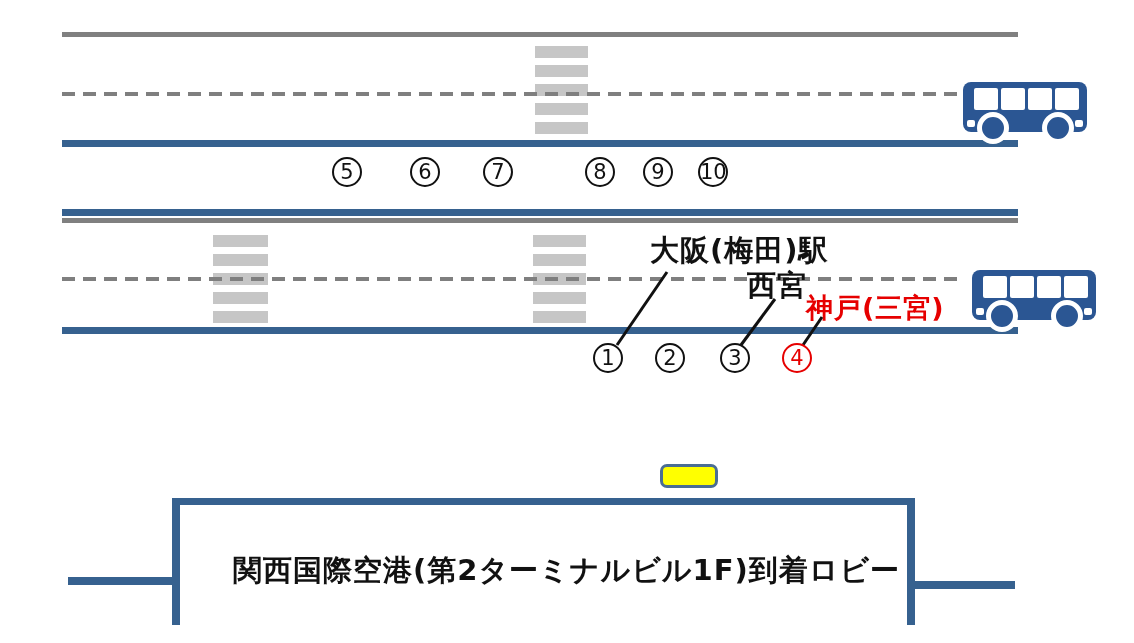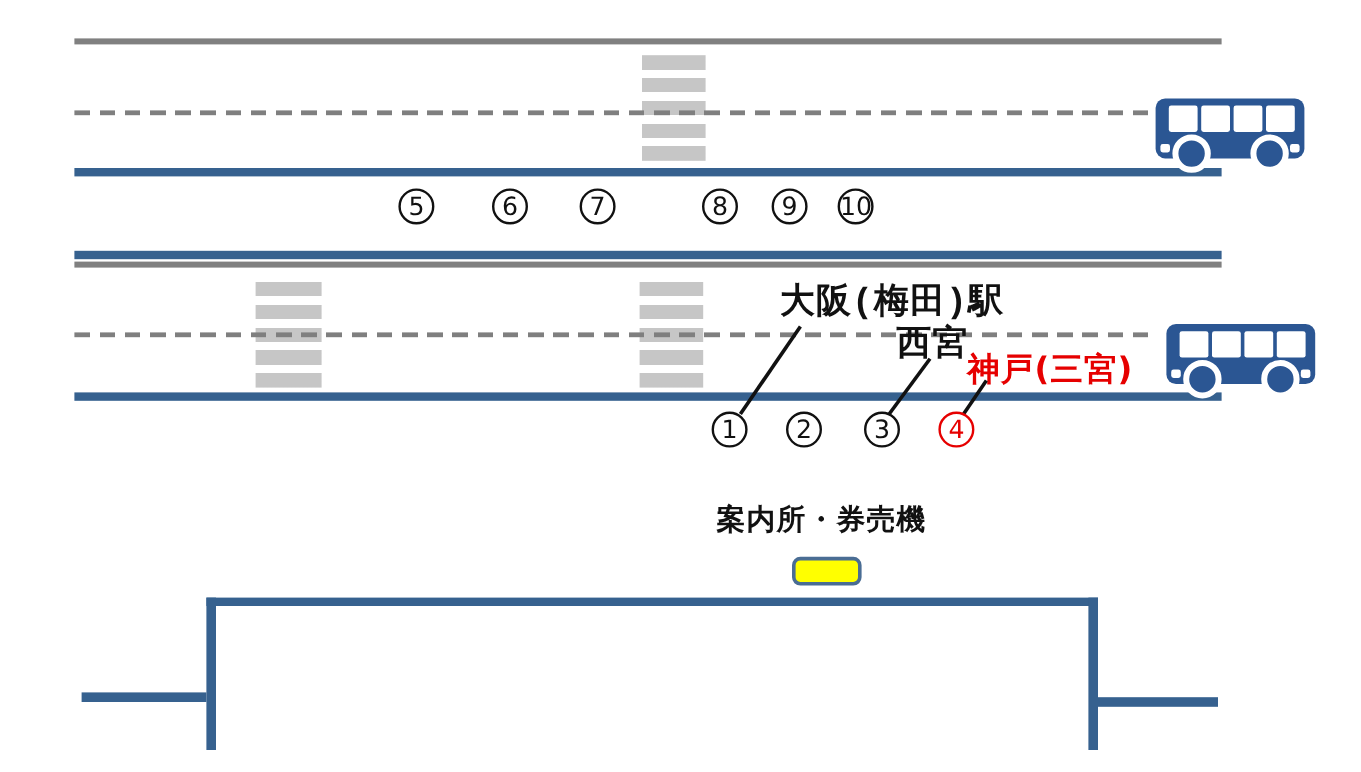--- a/index.html
+++ b/index.html
@@ -87,37 +87,37 @@
     <div class="win" style="left:11px;"></div>
     <div class="win" style="left:38px;"></div>
     <div class="win" style="left:65px;"></div>
     <div class="win" style="left:92px;"></div>
     <div class="light" style="left:4px;"></div>
     <div class="light" style="right:4px;"></div>
     <div class="wheel" style="left:14px;"></div>
     <div class="wheel" style="left:79px;"></div>
   </div>
 
-  <div class="abs lbl" style="left:650px;top:231px;font-size:29px;font-family:Liberation Mono, monospace;">大阪(梅田)駅</div>
+  <div class="abs lbl" style="left:650px;top:231px;font-size:29px;">大阪(梅田)駅</div>
   <div class="abs lbl" style="left:747px;top:266px;font-size:29px;">西宮</div>
   <div class="abs lbl red" style="left:806px;top:290px;font-size:27px;text-align:center;">神戸(三宮)</div>
 
   <svg class="leaders" width="1134" height="643" viewBox="0 0 1134 643">
     <line x1="667" y1="272" x2="617" y2="345" stroke="#111" stroke-width="3"></line>
     <line x1="775" y1="299" x2="741" y2="345" stroke="#111" stroke-width="3"></line>
     <line x1="822" y1="317" x2="803" y2="345" stroke="#111" stroke-width="3"></line>
   </svg>
 
   <div class="abs stop" style="left:593px;top:343px;">1</div>
   <div class="abs stop" style="left:655px;top:343px;">2</div>
   <div class="abs stop" style="left:720px;top:343px;">3</div>
   <div class="abs stop red" style="left:782px;top:343px;">4</div>
 
-  <div class="abs lbl" style="left:597px;top:417px;font-size:24px;">案内所・券売機</div>
   <div class="abs ticket" style="left:660px;top:464px;"></div>
 
   <div class="abs bwall" style="left:172px;top:498px;width:743px;height:7px;"></div>
   <div class="abs bwall" style="left:172px;top:498px;width:8px;height:127px;"></div>
   <div class="abs bwall" style="left:907px;top:498px;width:8px;height:127px;"></div>
   <div class="abs bwall" style="left:68px;top:577px;width:104px;height:8px;"></div>
   <div class="abs bwall" style="left:915px;top:581px;width:100px;height:8px;"></div>
+  <div class="abs lbl" style="left:233px;top:551px;font-size:29px;">関西国際空港(第2ターミナルビル1F)到着ロビー</div>
 
 </div>
 
 </body></html>

